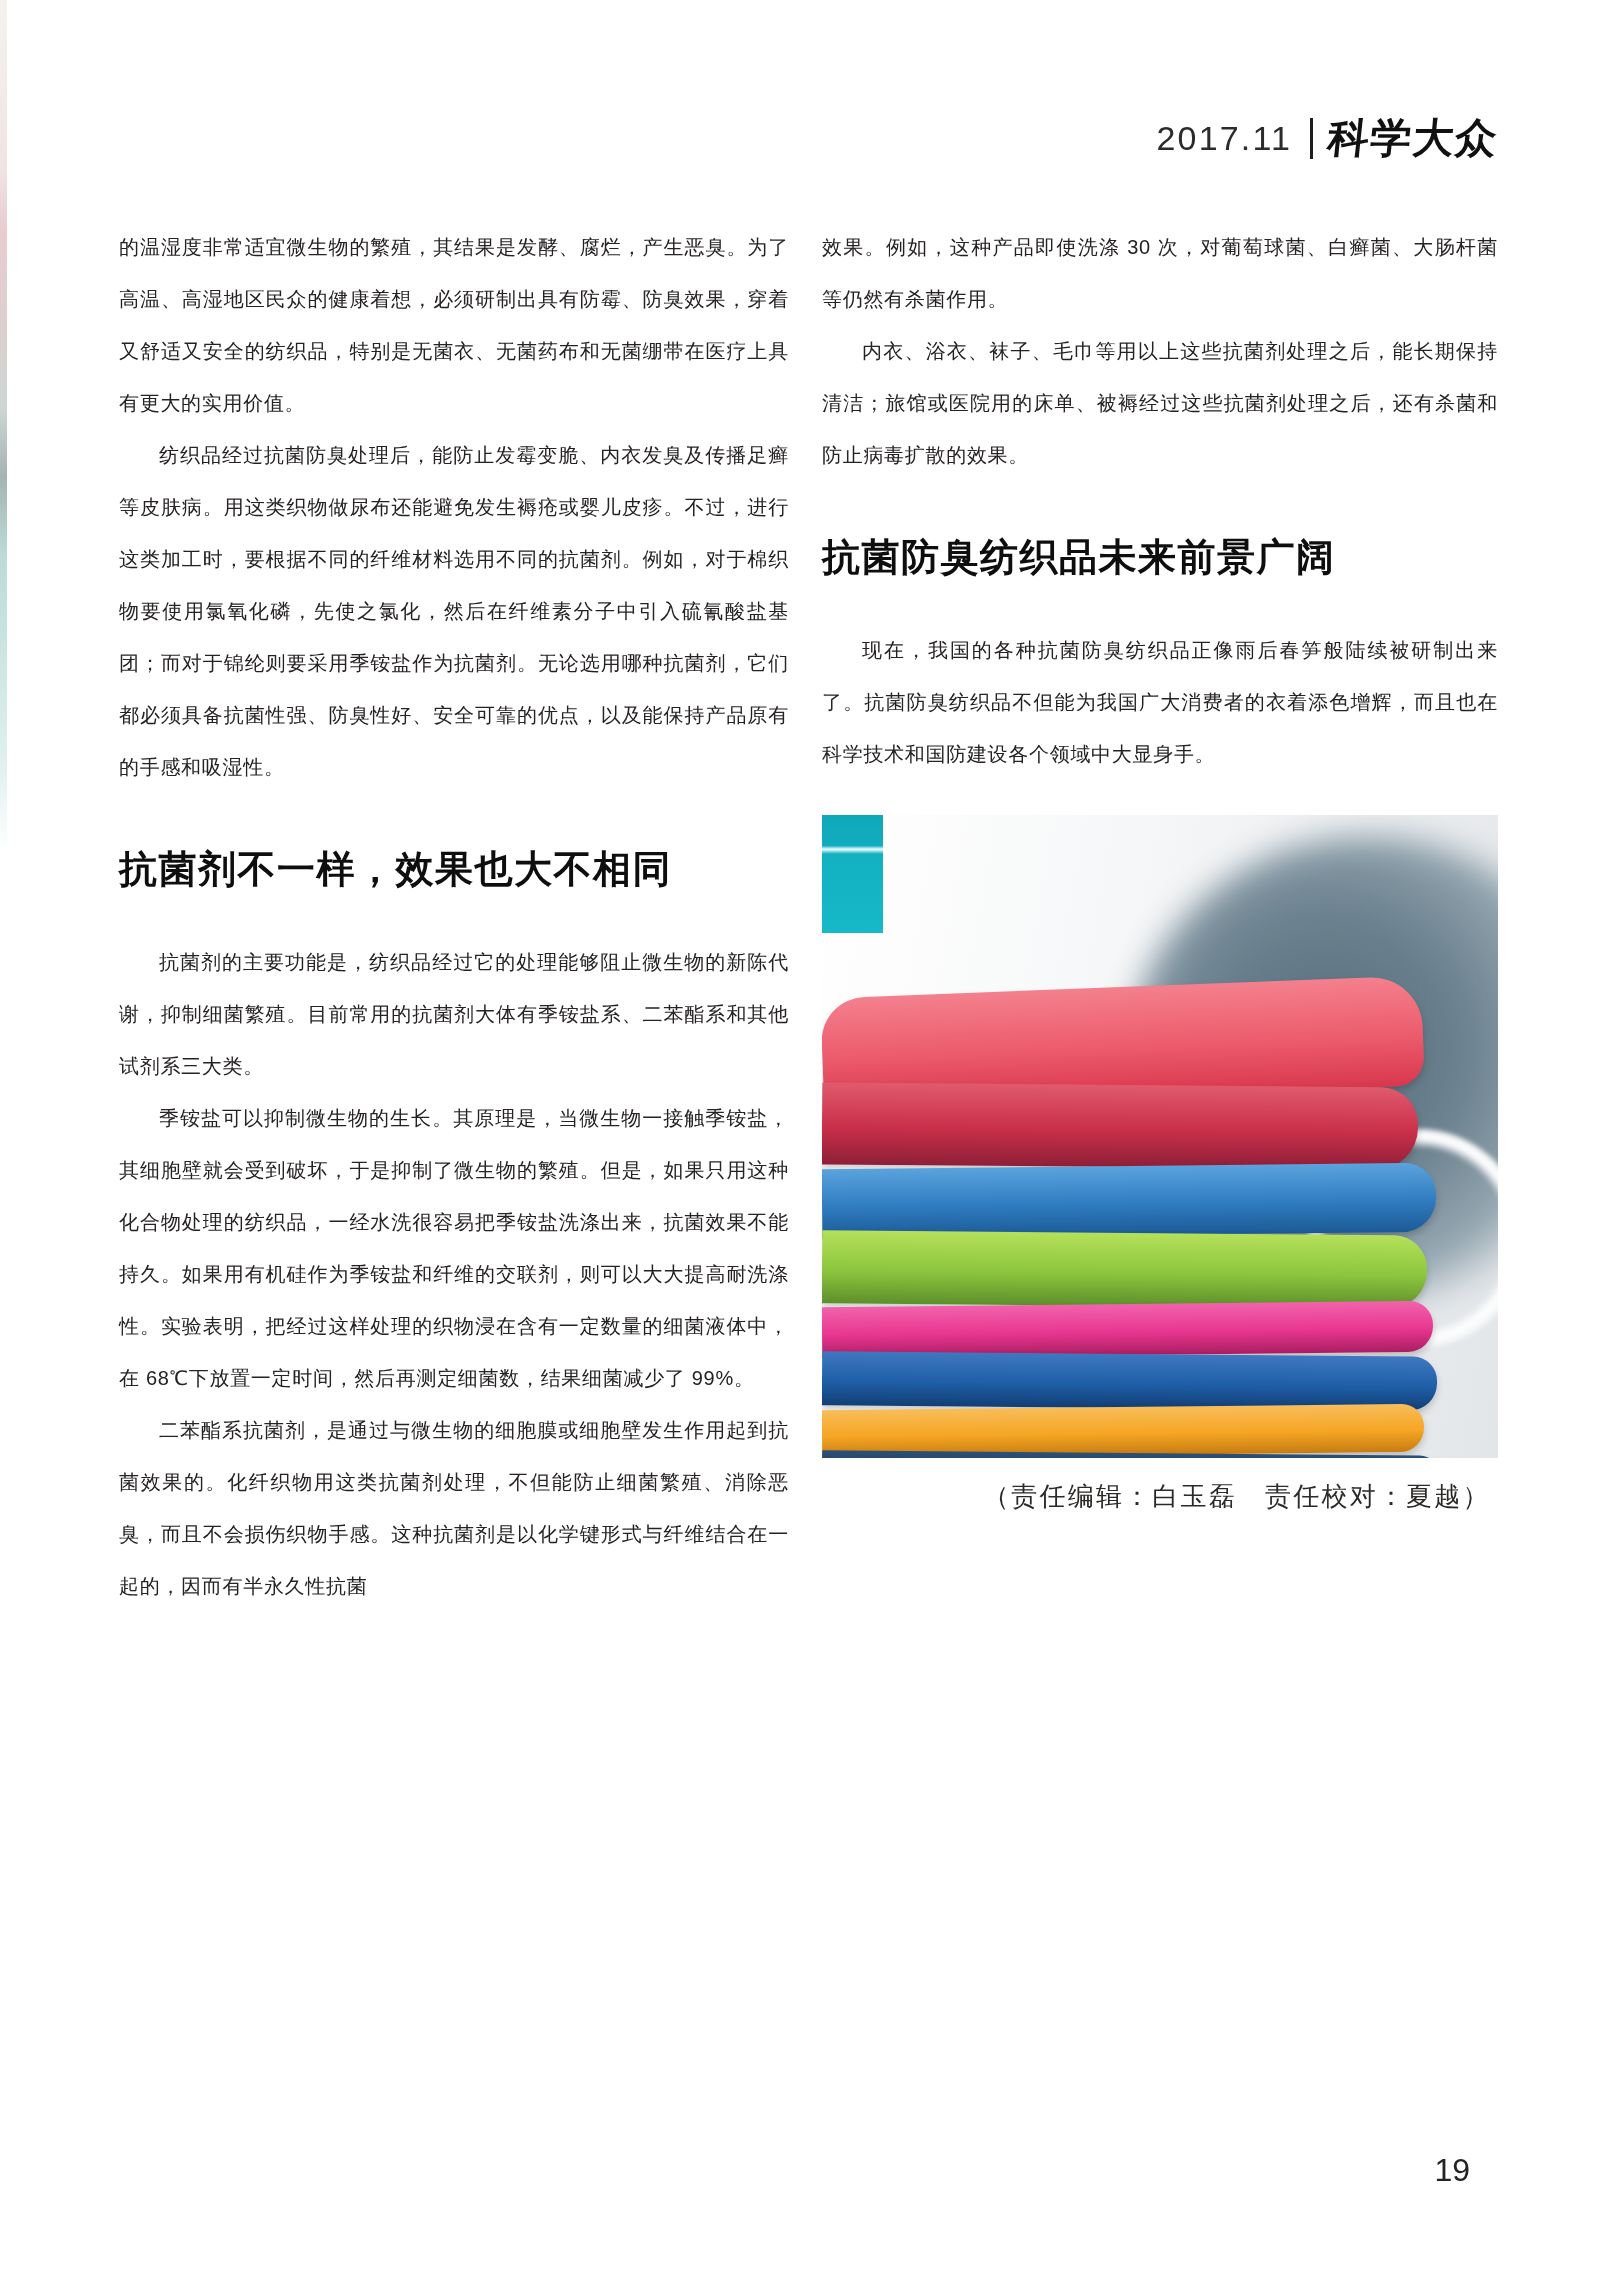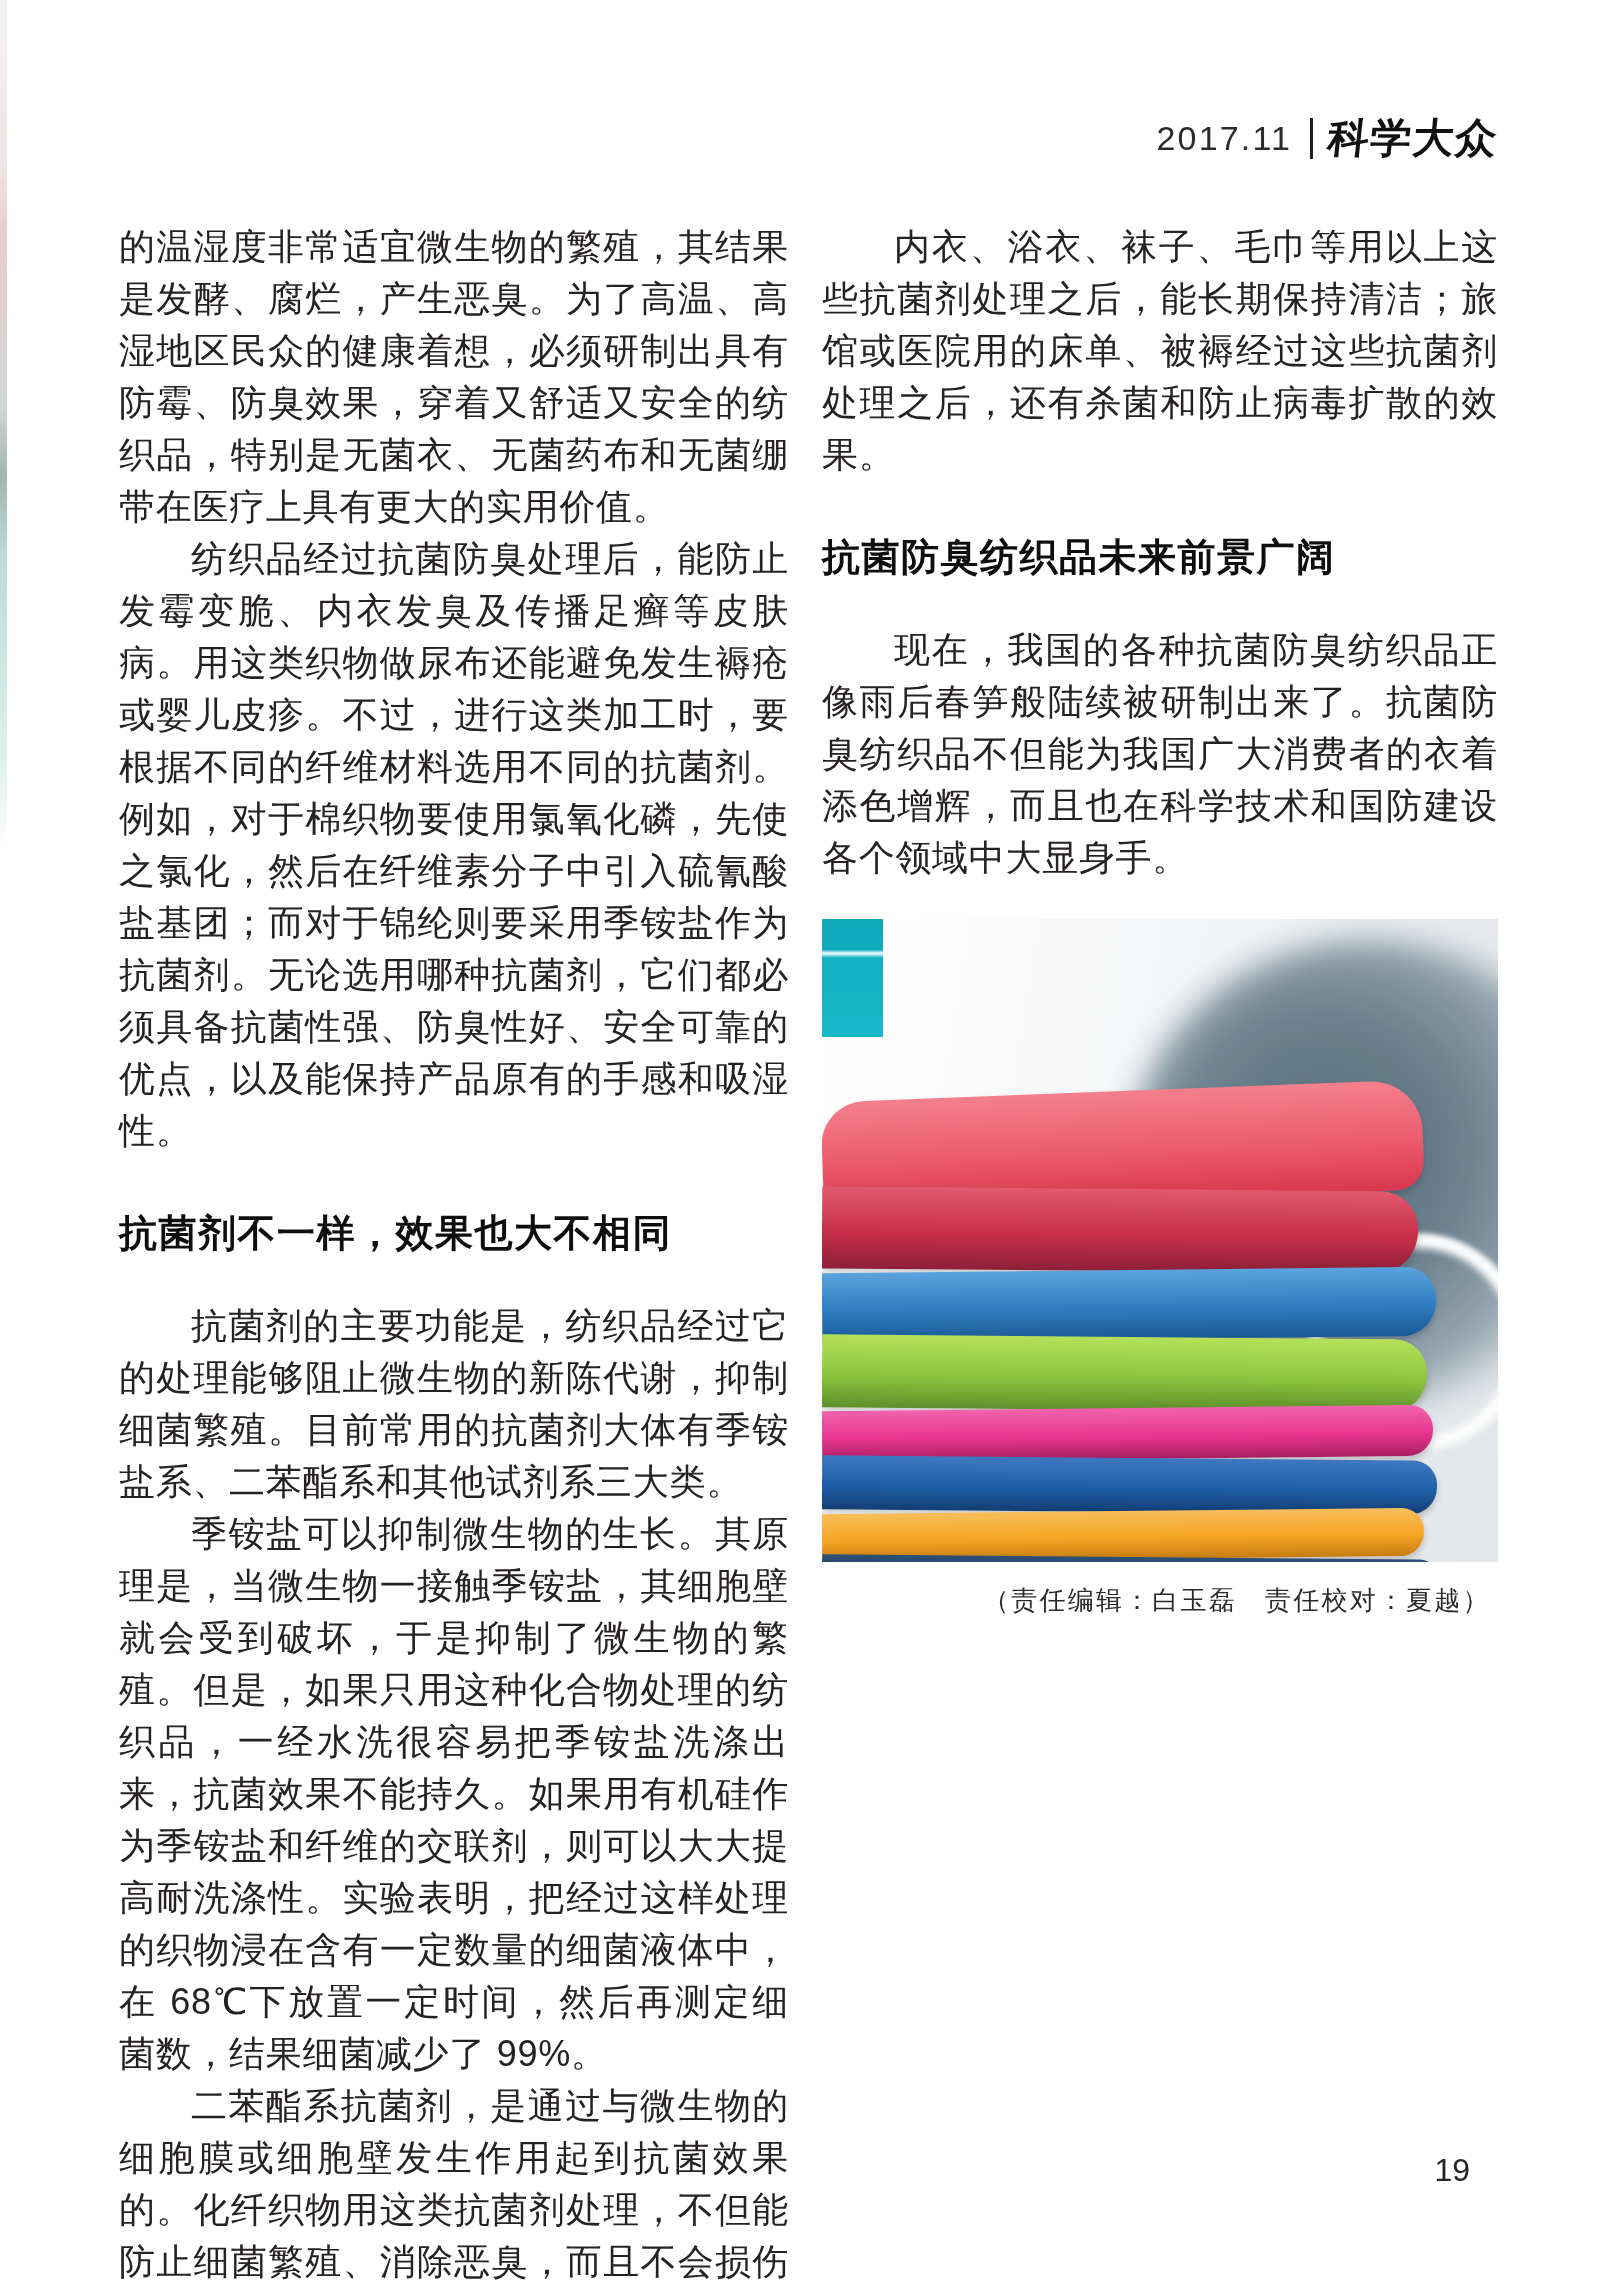--- a/index.html
+++ b/index.html
@@ -21,21 +21,21 @@
   .issue{font-size:34px;letter-spacing:2.2px;color:#2b2b2b;}
   .hdr-divider{width:3.7px;height:41px;background:#1e1e1e;margin:0 14.6px 0 17.5px;}
   .logo{
     font-family:"DejaVu Serif",serif;font-weight:bold;font-size:41px;
     transform:skewX(-6deg);letter-spacing:1.5px;color:#111;
   }
   .column{position:absolute;top:221px;}
   .col-left{left:119px;width:670px;}
   .col-right{left:822px;width:676px;}
   p.body{
-    margin:0;font-size:36px;line-height:52px;text-align:justify;
+    margin:0;font-size:20px;line-height:52px;text-align:justify;
     letter-spacing:0.7px;color:#262223;
   }
   p.body.indent{text-indent:2em;}
   h2.section{
     margin:54px 0 45px 0;font-size:38px;line-height:44px;font-weight:bold;
     color:#0e0e0e;letter-spacing:1.5px;font-family:"Liberation Sans",sans-serif;
   }
   
   .photo{
     margin-top:35px;width:100%;height:643px;position:relative;overflow:hidden;
@@ -87,20 +87,21 @@
     <p class="body">的温湿度非常适宜微生物的繁殖，其结果是发酵、腐烂，产生恶臭。为了高温、高湿地区民众的健康着想，必须研制出具有防霉、防臭效果，穿着又舒适又安全的纺织品，特别是无菌衣、无菌药布和无菌绷带在医疗上具有更大的实用价值。</p>
     <p class="body indent">纺织品经过抗菌防臭处理后，能防止发霉变脆、内衣发臭及传播足癣等皮肤病。用这类织物做尿布还能避免发生褥疮或婴儿皮疹。不过，进行这类加工时，要根据不同的纤维材料选用不同的抗菌剂。例如，对于棉织物要使用氯氧化磷，先使之氯化，然后在纤维素分子中引入硫氰酸盐基团；而对于锦纶则要采用季铵盐作为抗菌剂。无论选用哪种抗菌剂，它们都必须具备抗菌性强、防臭性好、安全可靠的优点，以及能保持产品原有的手感和吸湿性。</p>
     <h2 class="section">抗菌剂不一样，效果也大不相同</h2>
     <p class="body indent">抗菌剂的主要功能是，纺织品经过它的处理能够阻止微生物的新陈代谢，抑制细菌繁殖。目前常用的抗菌剂大体有季铵盐系、二苯酯系和其他试剂系三大类。</p>
     <p class="body indent">季铵盐可以抑制微生物的生长。其原理是，当微生物一接触季铵盐，其细胞壁就会受到破坏，于是抑制了微生物的繁殖。但是，如果只用这种化合物处理的纺织品，一经水洗很容易把季铵盐洗涤出来，抗菌效果不能持久。如果用有机硅作为季铵盐和纤维的交联剂，则可以大大提高耐洗涤性。实验表明，把经过这样处理的织物浸在含有一定数量的细菌液体中，在 68℃下放置一定时间，然后再测定细菌数，结果细菌减少了 99%。</p>
     <p class="body indent">二苯酯系抗菌剂，是通过与微生物的细胞膜或细胞壁发生作用起到抗菌效果的。化纤织物用这类抗菌剂处理，不但能防止细菌繁殖、消除恶臭，而且不会损伤织物手感。这种抗菌剂是以化学键形式与纤维结合在一起的，因而有半永久性抗菌</p>
   </div>
 
 <div class="column col-right" id="col-right">
 
+<p class="body">效果。例如，这种产品即使洗涤 30 次，对葡萄球菌、白癣菌、大肠杆菌等仍然有杀菌作用。</p>
     <p class="body indent">内衣、浴衣、袜子、毛巾等用以上这些抗菌剂处理之后，能长期保持清洁；旅馆或医院用的床单、被褥经过这些抗菌剂处理之后，还有杀菌和防止病毒扩散的效果。</p>
     <h2 class="section">抗菌防臭纺织品未来前景广阔</h2>
     <p class="body indent">现在，我国的各种抗菌防臭纺织品正像雨后春笋般陆续被研制出来了。抗菌防臭纺织品不但能为我国广大消费者的衣着添色增辉，而且也在科学技术和国防建设各个领域中大显身手。</p>
     <div class="photo">
       <div class="washer-door"></div>
       <div class="washer-blades"></div>
       <div class="washer-rim"></div>
       <div class="teal-box"></div>
       <div class="stack">
         <div class="towel" style="top: 86px; height: 110px; width: 601px; border-radius: 44px 51px 29px 0px; background: linear-gradient(rgb(244, 128, 141) 0%, rgb(236, 91, 108) 55%, rgb(216, 55, 78) 100%); transform: rotate(-2.2deg); box-shadow: rgba(0, 0, 0, 0.18) 0px 4.4px 7.3px;"></div>

